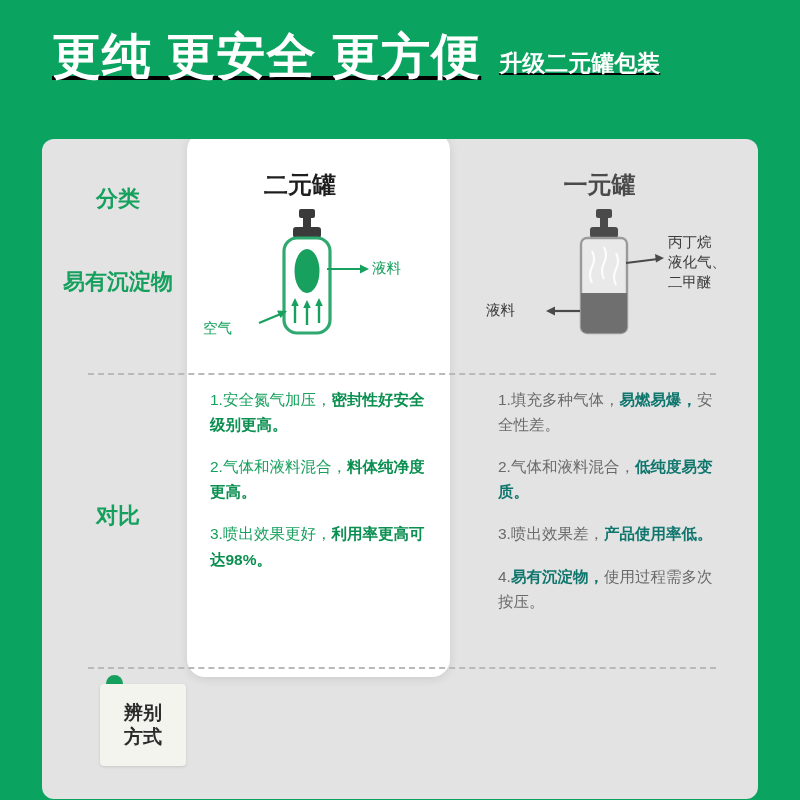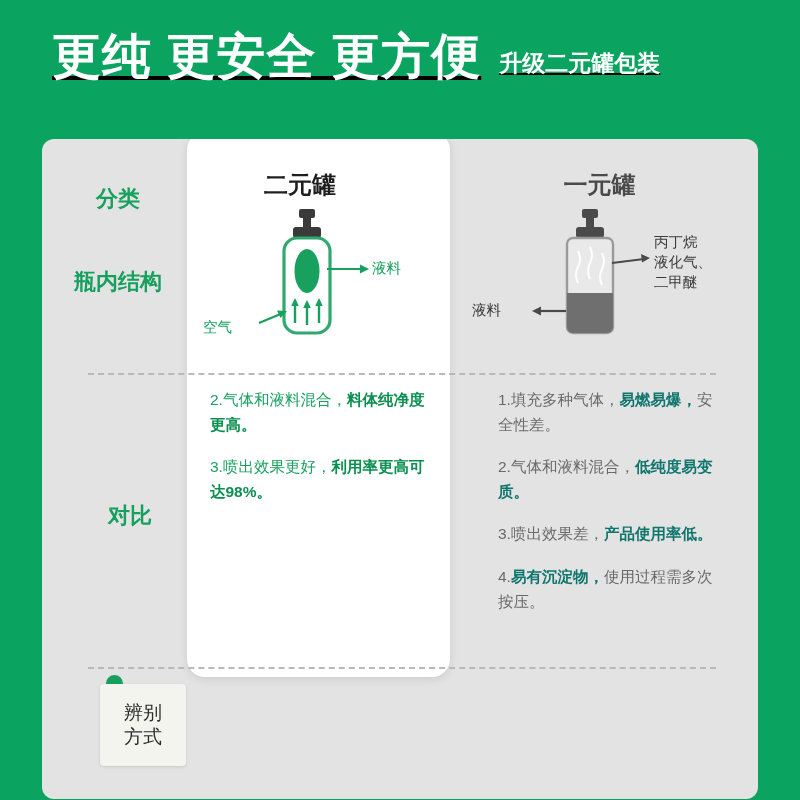--- a/index.html
+++ b/index.html
@@ -76,21 +76,21 @@
     left: 0;
     width: 152px;
     text-align: center;
     color: #16a05e;
     font-size: 22px;
     font-weight: bold;
     line-height: 1.35;
   }
   .label-class { top: 45px; }
   .label-struct { top: 128px; }
-  .label-compare { top: 362px; padding-left: 12px; }
+  .label-compare { top: 362px; }
 
   
   .white-panel {
     position: absolute;
     left: 145px;
     top: -7px;
     width: 263px;
     height: 545px;
     background: #ffffff;
     border-radius: 18px;
@@ -108,21 +108,21 @@
   .col-head.a { left: 145px; width: 226px; }
   .col-head.b { left: 440px; width: 235px; color: #4a4a4a; }
 
   
   .diagram {
     position: absolute;
     top: 68px;
     height: 160px;
   }
   .diagram.a { left: 145px; width: 263px; }
-  .diagram.b { left: 430px; width: 250px; }
+  .diagram.b { left: 444px; width: 250px; }
 
   .lbl {
     position: absolute;
     font-size: 14.5px;
     color: #3b3b3b;
     white-space: nowrap;
     line-height: 1.28;
   }
   .lbl.green { color: #16a05e; }
 
@@ -160,21 +160,21 @@
     width: 86px;
     height: 82px;
     background: #f4f4ef;
     border-radius: 4px;
     box-shadow: 0 1px 3px rgba(0,0,0,0.12);
     display: flex;
     align-items: center;
     justify-content: center;
     text-align: center;
     font-size: 19px;
-    font-weight: normal;
+    font-weight: bold;
     color: #2a2a2a;
     line-height: 1.25;
   }
   .tipdot {
     position: absolute;
     left: 64px;
     top: 536px;
     width: 17px;
     height: 17px;
     border-radius: 50%;
@@ -203,21 +203,21 @@
   </div>
 
   <div class="card">
 
     <div class="white-panel"></div>
 
     <div class="hline r1"></div>
     <div class="hline r2"></div>
 
     <div class="label-col label-class">分类</div>
-    <div class="label-col label-struct">瓶内结构</div>
+    <div class="label-col label-struct">易有沉淀物</div>
     <div class="label-col label-compare">对比</div>
 
     <div class="col-head a">二元罐</div>
     <div class="col-head b">一元罐</div>
 
     <div class="diagram a">
       <svg width="263" height="160" viewBox="0 0 263 160">
 
         <rect x="112" y="2" width="16" height="9" rx="2" fill="#3a3a3a"></rect>
         <rect x="116" y="11" width="8" height="9" fill="#3a3a3a"></rect>
@@ -236,21 +236,21 @@
           <polygon points="132,91 128.2,99 135.8,99" fill="#18a05e" stroke="none"></polygon>
         </g>
 
         <line x1="140" y1="62" x2="176" y2="62" stroke="#18a05e" stroke-width="2.2"></line>
         <polygon points="182,62 173,57.5 173,66.5" fill="#18a05e"></polygon>
 
         <line x1="96" y1="106" x2="72" y2="116" stroke="#18a05e" stroke-width="2.2"></line>
         <polygon points="100,104 90,103.5 93.5,111" fill="#18a05e"></polygon>
       </svg>
       <div class="lbl green" style="left:185px; top:52px;">液料</div>
-      <div class="lbl green" style="left:16px; top:112px;font-family:Liberation Mono, monospace;">空气</div>
+      <div class="lbl green" style="left:16px; top:112px;">空气</div>
     </div>
 
     <div class="diagram b">
       <svg width="250" height="160" viewBox="0 0 250 160">
 
         <rect x="110" y="2" width="16" height="9" rx="2" fill="#4a4a4a"></rect>
         <rect x="114" y="11" width="8" height="9" fill="#4a4a4a"></rect>
         <rect x="104" y="20" width="28" height="11" rx="3" fill="#4a4a4a"></rect>
 
         <rect x="95" y="31" width="46" height="95" rx="6" fill="#e9e9e9" stroke="#9a9a9a" stroke-width="2.4"></rect>
@@ -270,20 +270,23 @@
         <polygon points="60,104 69,99.5 69,108.5" fill="#4a4a4a"></polygon>
       </svg>
       <div class="lbl" style="left:182px; top:26px;">丙丁烷</div>
       <div class="lbl" style="left:182px; top:46px;">液化气、</div>
       <div class="lbl" style="left:182px; top:66px;">二甲醚</div>
       <div class="lbl" style="left:0px; top:94px;">液料</div>
     </div>
 
     <div class="cmp a">
       <p>
+        <span>1.</span><span>安全氮气加压，</span><span class="b1">密封性好安全级别更高。</span><span></span>
+      </p>
+      <p>
         <span>2.</span><span>气体和液料混合，</span><span class="b1">料体纯净度更高。</span><span></span>
       </p>
       <p>
         <span>3.</span><span>喷出效果更好，</span><span class="b1">利用率更高可达98%。</span><span></span>
       </p>
     </div>
 
     <div class="cmp b">
       <p>
         <span>1.</span><span>填充多种气体，</span><span class="b1">易燃易爆，</span><span>安全性差。</span>

